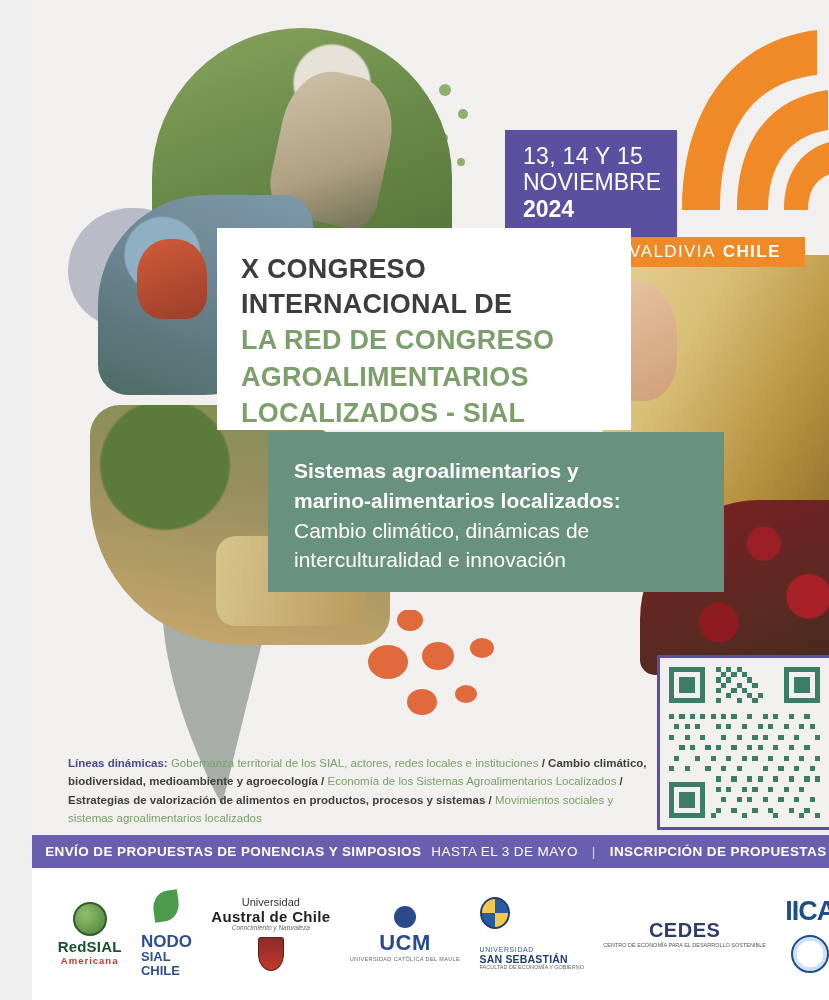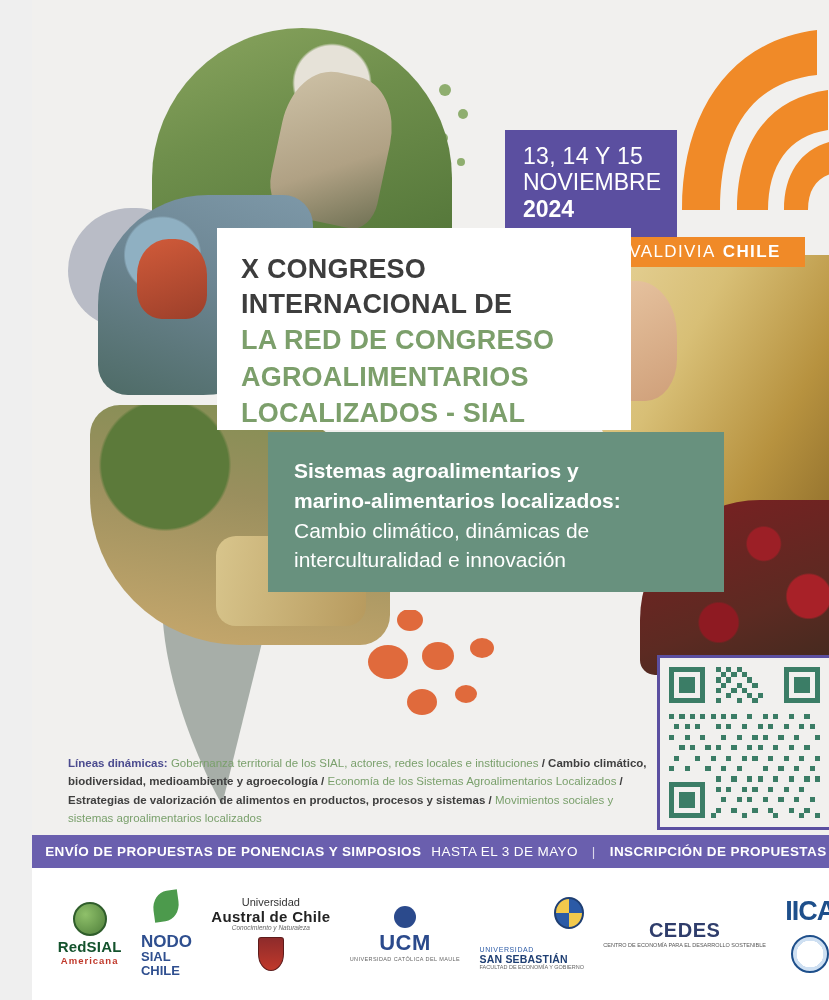--- a/index.html
+++ b/index.html
@@ -201,21 +201,21 @@
   }
   .uach .txt{line-height:1.05;}
   .uach .u1{font-size:11px;color:#333;}
   .uach .u2{font-size:15px;font-weight:bold;color:#222;letter-spacing:.3px;}
   .uach .u3{font-size:6.5px;color:#666;font-style:italic;}
   .ucm .badge{
     width:22px;height:22px;border-radius:50%;background:#2b4a8c;margin:0 auto 2px;
   }
   .ucm .m{font-size:22px;font-weight:bold;color:#2b4a8c;letter-spacing:.5px;}
   .ucm .sub{font-size:5.5px;color:#666;letter-spacing:.4px;}
-  .uss{display:flex;align-items:flex-end;gap:17px;}
+  .uss{display:flex;align-items:flex-start;gap:17px;}
   .uss .sh{
     width:26px;height:28px;border-radius:50%;
     background:conic-gradient(#2b5aa6 0 25%, #f2c94c 0 50%, #2b5aa6 0 75%, #f2c94c 0);
     border:2px solid #1f3f73;
   }
   .uss .t{line-height:1.05;text-align:left;}
   .uss .a{font-size:7px;color:#2b5aa6;letter-spacing:.6px;}
   .uss .b2{font-size:10.5px;font-weight:bold;color:#1f3f73;letter-spacing:.2px;}
   .uss .c{font-size:5.5px;color:#666;}
   .cedes .c1{font-size:20px;font-weight:bold;color:#2f3d6b;letter-spacing:.5px;}

